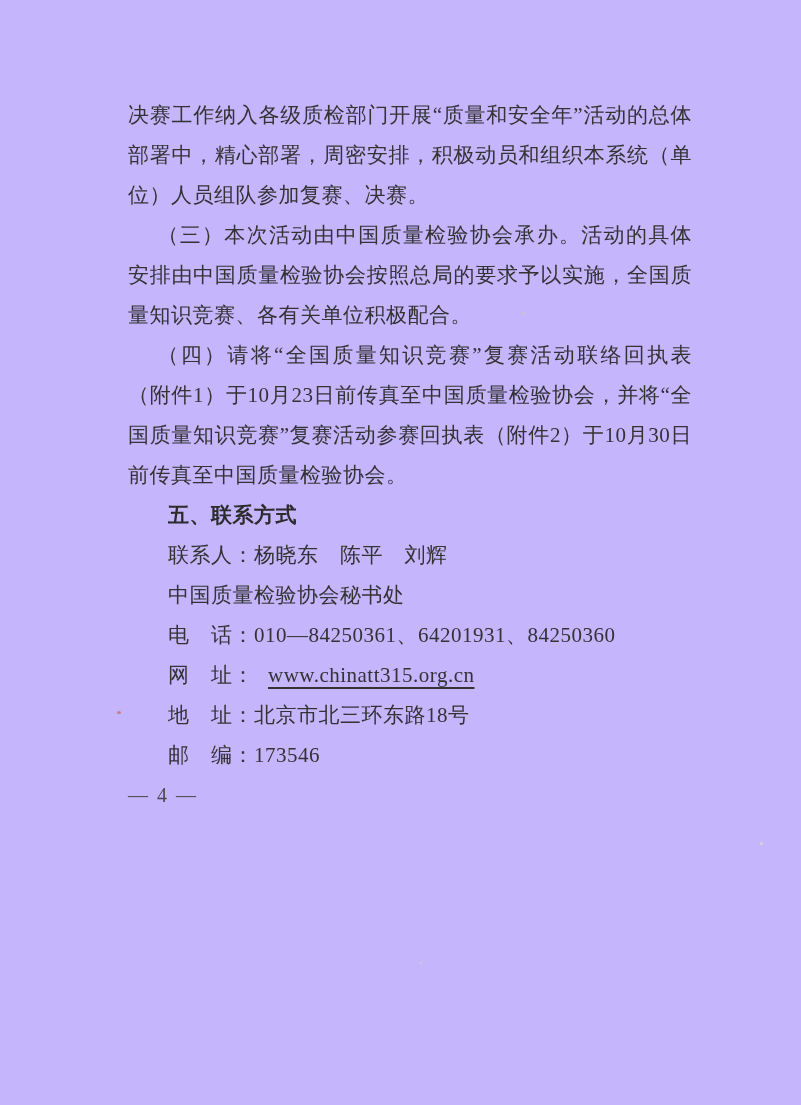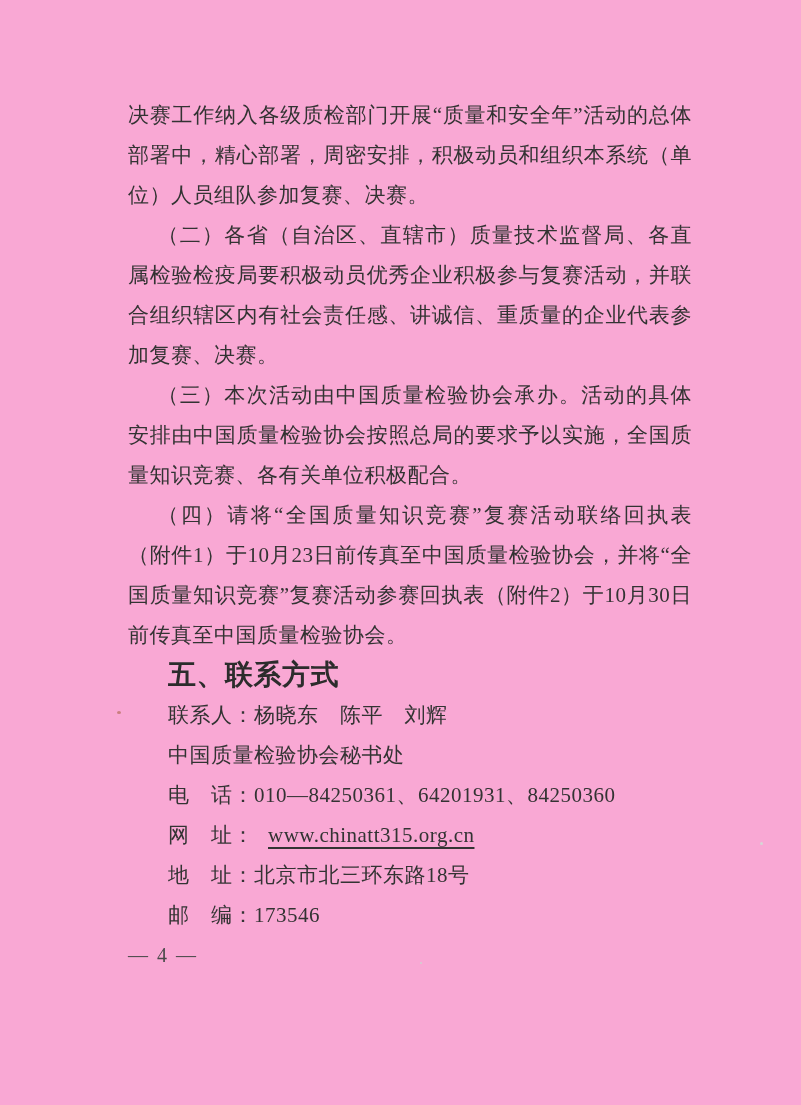--- a/index.html
+++ b/index.html
@@ -5,21 +5,21 @@
   html, body {
     margin: 0;
     padding: 0;
     background: #e8e8e8;
   }
   .scan-page {
     position: relative;
     width: 801px;
     height: 1105px;
     margin: 0 auto;
-    background: #f9a8d4;
+    background: #c4b5fd;
     overflow: hidden;
     font-family: "Liberation Serif", "DejaVu Serif", serif;
     color: #333333;
   }
   .content {
     position: absolute;
     top: 0;
     left: 128px;
     width: 564px;
     padding-top: 95px;
@@ -31,21 +31,21 @@
   .para {
     margin: 0;
   }
   .para.indent {
     text-indent: 1.4em;
   }
   .section-heading {
     margin: 0 0 0 40px;
     font-family: "Liberation Sans", "DejaVu Sans", sans-serif;
     font-weight: bold;
-    font-size: 28px;
+    font-size: 21px;
     line-height: 40px;
     color: #2c2c2c;
     text-align: left;
   }
   .contact-line {
     margin-left: 40px;
     line-height: 40px;
     text-align: left;
     white-space: nowrap;
   }
@@ -94,21 +94,20 @@
 </style>
 </head>
 <body>
 
 <div class="scan-page">
 
   <div class="content">
 
     <p class="para">决赛工作纳入各级质检部门开展“质量和安全年”活动的总体部署中，精心部署，周密安排，积极动员和组织本系统（单位）人员组队参加复赛、决赛。</p>
 
-    <p class="para indent">（二）各省（自治区、直辖市）质量技术监督局、各直属检验检疫局要积极动员优秀企业积极参与复赛活动，并联合组织辖区内有社会责任感、讲诚信、重质量的企业代表参加复赛、决赛。</p>
 
     <p class="para indent">（三）本次活动由中国质量检验协会承办。活动的具体安排由中国质量检验协会按照总局的要求予以实施，全国质量知识竞赛、各有关单位积极配合。</p>
 
     <p class="para indent">（四）请将“全国质量知识竞赛”复赛活动联络回执表（附件1）于10月23日前传真至中国质量检验协会，并将“全国质量知识竞赛”复赛活动参赛回执表（附件2）于10月30日前传真至中国质量检验协会。</p>
 
     <h2 class="section-heading">五、联系方式</h2>
 
     <div class="contact-line">
       <span class="contact-label">联系人：</span><span class="contact-value">杨晓东　陈平　刘辉</span>
     </div>

